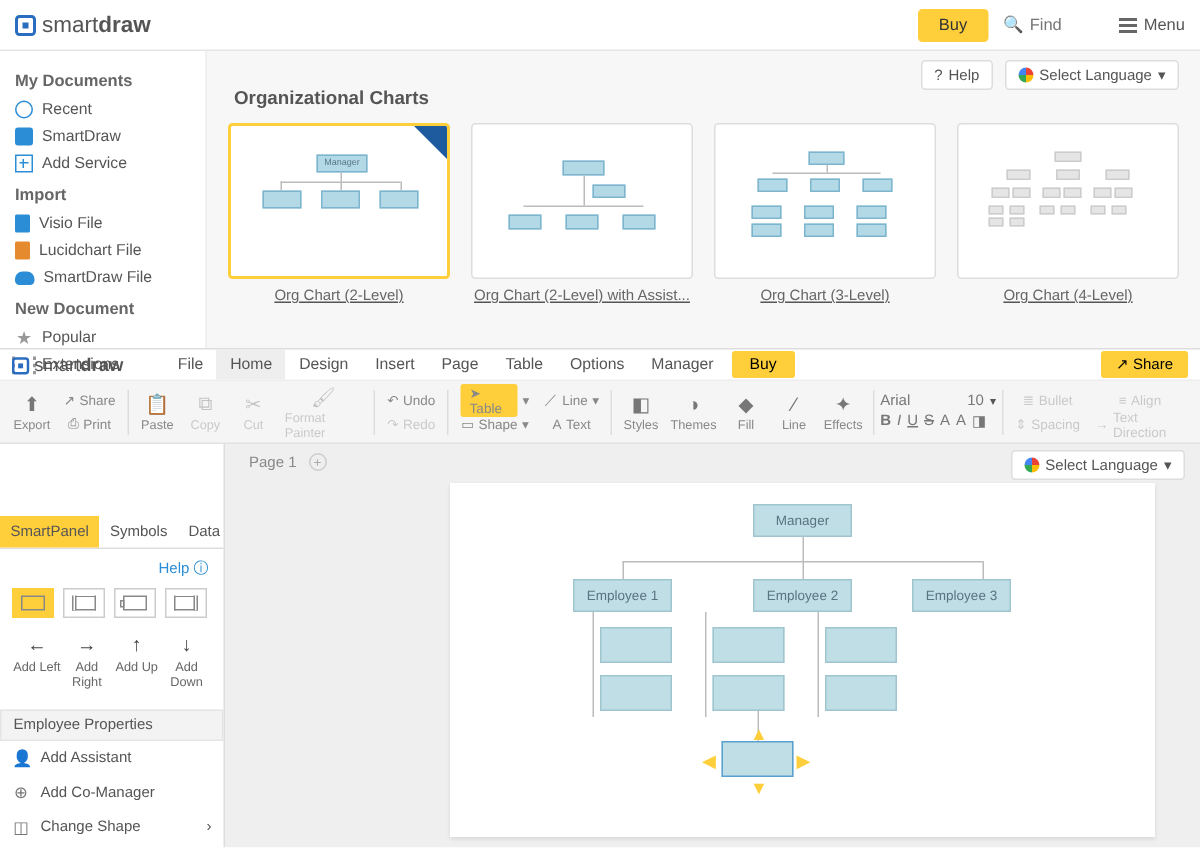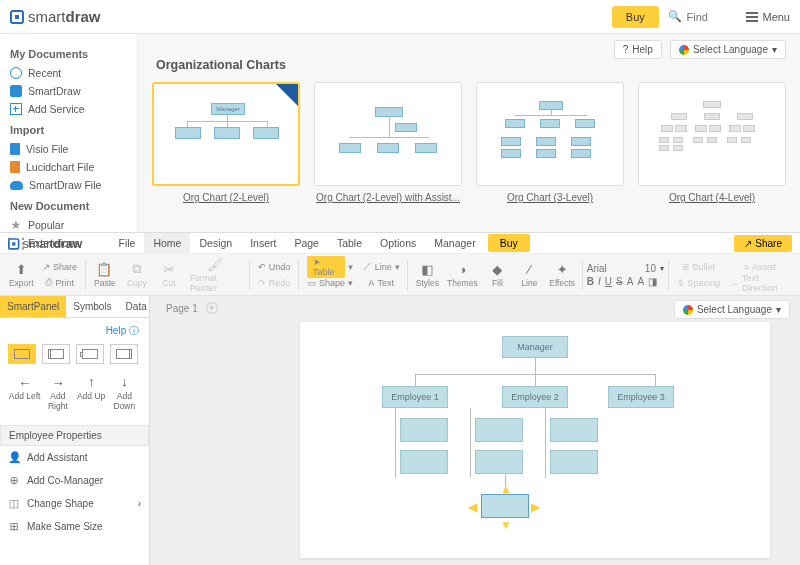--- a/index.html
+++ b/index.html
@@ -69,21 +69,21 @@
 .rbtn .ri { font-size:13px; color:#777; }
 .rbtn.small { flex-direction:row; height:16px; gap:3px; min-width:auto; font-size:9px; padding: 0 4px;}
 .rstack { display:flex; flex-direction:column; justify-content:center; }
 .rsep { width:1px; height:30px; background:#ddd; margin:0 2px; }
 .sel-active { background:#ffcf3b; border-radius:2px; padding:1px 6px; }
 .fontselect { font-size:10px; color:#777; border:none; background:transparent;text-align:center; }
 
 .docarea { display:flex; height: 269px; }
 .leftpanel { width: 150px; border-right:1px solid #ddd; display:flex; flex-direction:column; }
 .lp-tabs { display:flex; align-items:center; border-bottom:1px solid #ddd; }
-.lp-tab { padding:5px 7px; font-size:10px; cursor:pointer; color:#555; }
+.lp-tab { padding:5px 7px; font-size:10px; cursor:pointer; color:#555;margin-top:48px; }
 .lp-tab.active { background:#ffcf3b; }
 .lp-close { margin-left:auto; padding: 4px 6px; cursor:pointer; font-weight:bold; color:#888; }
 .lp-help { text-align:right; padding: 6px 10px; font-size:10px; color:#2a8dd6; cursor:pointer; }
 .lp-section { padding: 0 8px 6px; }
 .lp-title { font-size:10px; color:#777; border-bottom:1px solid #eee; padding:4px 0; margin-bottom:6px;}
 .build-grid { display:flex; gap:6px; }
 .build-btn { width:28px; height:20px; border:1px solid #ccc; background:#fff; cursor:pointer; display:flex; align-items:center; justify-content:center; }
 .build-btn.active { background:#ffcf3b; border-color:#ffcf3b; }
 .build-btn span { display:block; width:16px; height:10px; border:1px solid #888; }
 .add-grid { display:flex; margin-top:10px; }
@@ -380,21 +380,21 @@
         <span>Bullet</span>
       </div>
     <div class="rbtn small dis">
         <span>⇕</span>
         <span>Spacing</span>
       </div>
   </div>
   <div class="rstack">
     <div class="rbtn small dis">
         <span>≡</span>
-        <span>Assist</span>
+        <span>Align</span>
       </div>
     <div class="rbtn small dis">
         <span>→</span>
         <span>Text Direction</span>
       </div>
   </div>
 </div>
 
 <div class="docarea">
   <div class="leftpanel">

